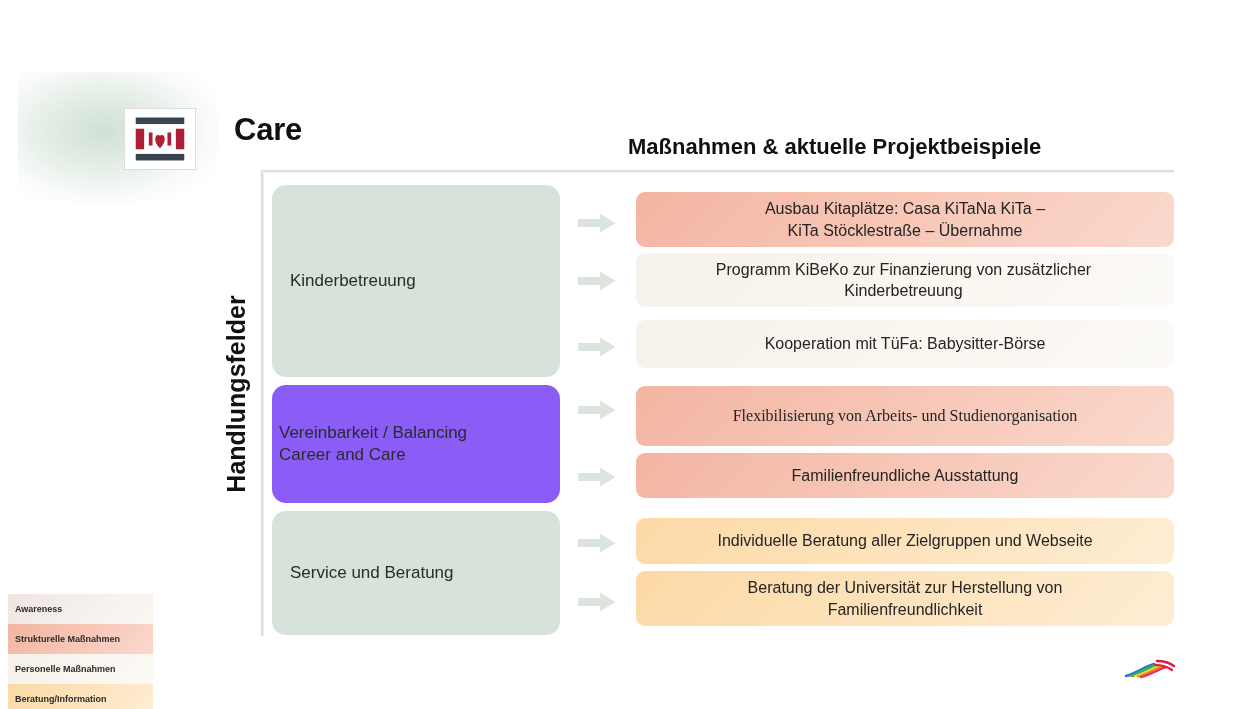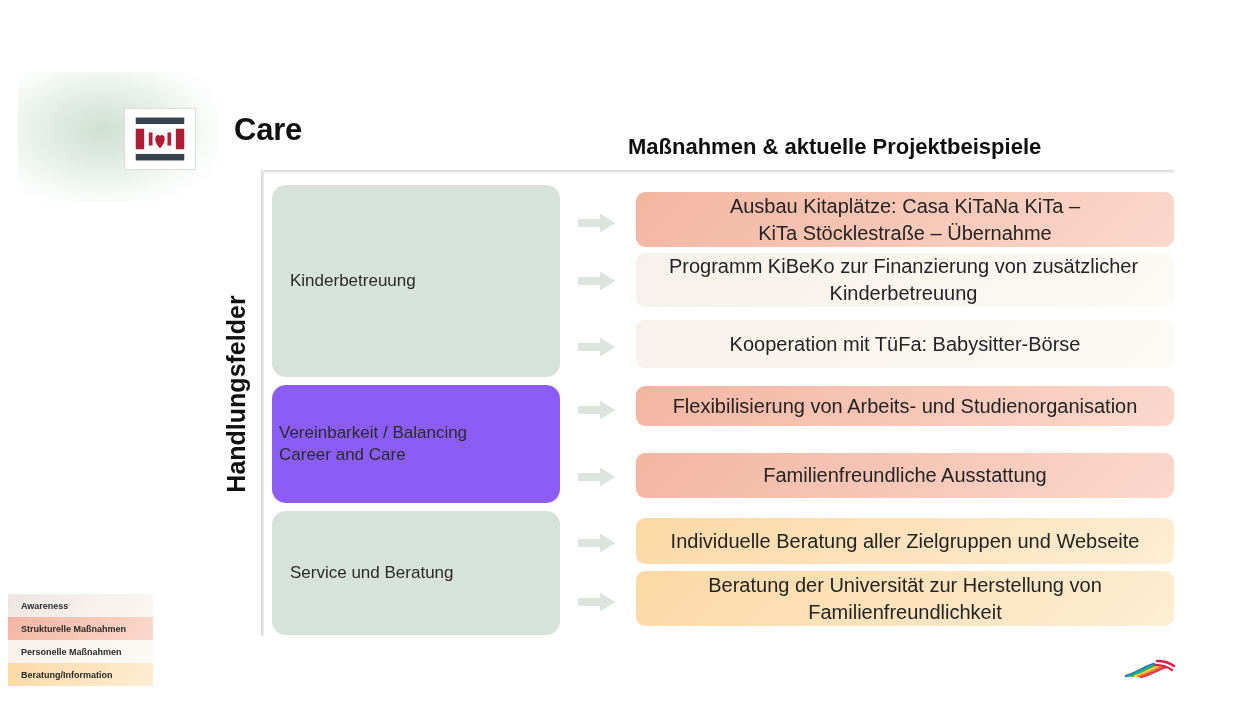--- a/index.html
+++ b/index.html
@@ -130,43 +130,43 @@
     width: 538px;
     border-radius: 9px;
     display: flex;
     align-items: center;
     justify-content: center;
     text-align: center;
     box-sizing: border-box;
     padding: 0 14px;
   }
   .measure .m-text {
-    font-size: 20px;
+    font-size: 16px;
     color: #242424;
     line-height: 1.33;
   }
 
   
   .cat-awareness  { background: linear-gradient(135deg, #eee5e1 0%, #f6f1ec 55%, #faf6f1 100%); }
   .cat-struktur   { background: linear-gradient(135deg, #f3b5a2 0%, #f7c6b6 48%, #fad9cd 100%); }
   .cat-personell  { background: linear-gradient(135deg, #f6f1ea 0%, #faf6f0 55%, #fcfaf6 100%); }
   .cat-beratung   { background: linear-gradient(135deg, #fcd9a6 0%, #fde3bc 50%, #fdeed5 100%); }
 
   
   .legend {
     position: absolute;
     left: 8px;
     top: 594px;
     width: 145px;
   }
   .legend-item {
-    height: 23px;
+    height: 30px;
     display: flex;
     align-items: center;
-    padding-left: 13px;
+    padding-left: 7px;
     box-sizing: border-box;
     font-size: 9px;
     font-weight: bold;
     color: #2b2b2b;
     white-space: nowrap;
     overflow: hidden;
   }
 
   
   .corner-logo {
@@ -235,21 +235,21 @@
       <div class="m-text">Kooperation mit TüFa: Babysitter-Börse</div>
     </div>
     <div class="field-box" style="top: 385px; height: 118px; background: #8b5cf6; padding-left: 7px;">
       <div class="field-text">Vereinbarkeit / Balancing<br>Career and Care</div>
     </div>
     <div class="arrow" style="left: 578px; top: 400px;">
       <svg viewBox="0 0 38 20" xmlns="http://www.w3.org/2000/svg">
         <path d="M0 6 L22 6 L22 0.5 L37.5 10 L22 19.5 L22 14 L0 14 Z" fill="#dbe5dd"></path>
       </svg>
     </div>
-    <div class="measure cat-struktur" style="top: 386px; height: 40px;">
+    <div class="measure cat-struktur" style="top: 386px; height: 60px; font-family: Liberation Serif, serif;">
       <div class="m-text">Flexibilisierung von Arbeits- und Studienorganisation</div>
     </div>
     <div class="arrow" style="left: 578px; top: 467px;">
       <svg viewBox="0 0 38 20" xmlns="http://www.w3.org/2000/svg">
         <path d="M0 6 L22 6 L22 0.5 L37.5 10 L22 19.5 L22 14 L0 14 Z" fill="#dbe5dd"></path>
       </svg>
     </div>
     <div class="measure cat-struktur" style="top: 453px; height: 45px;">
       <div class="m-text">Familienfreundliche Ausstattung</div>
     </div>

